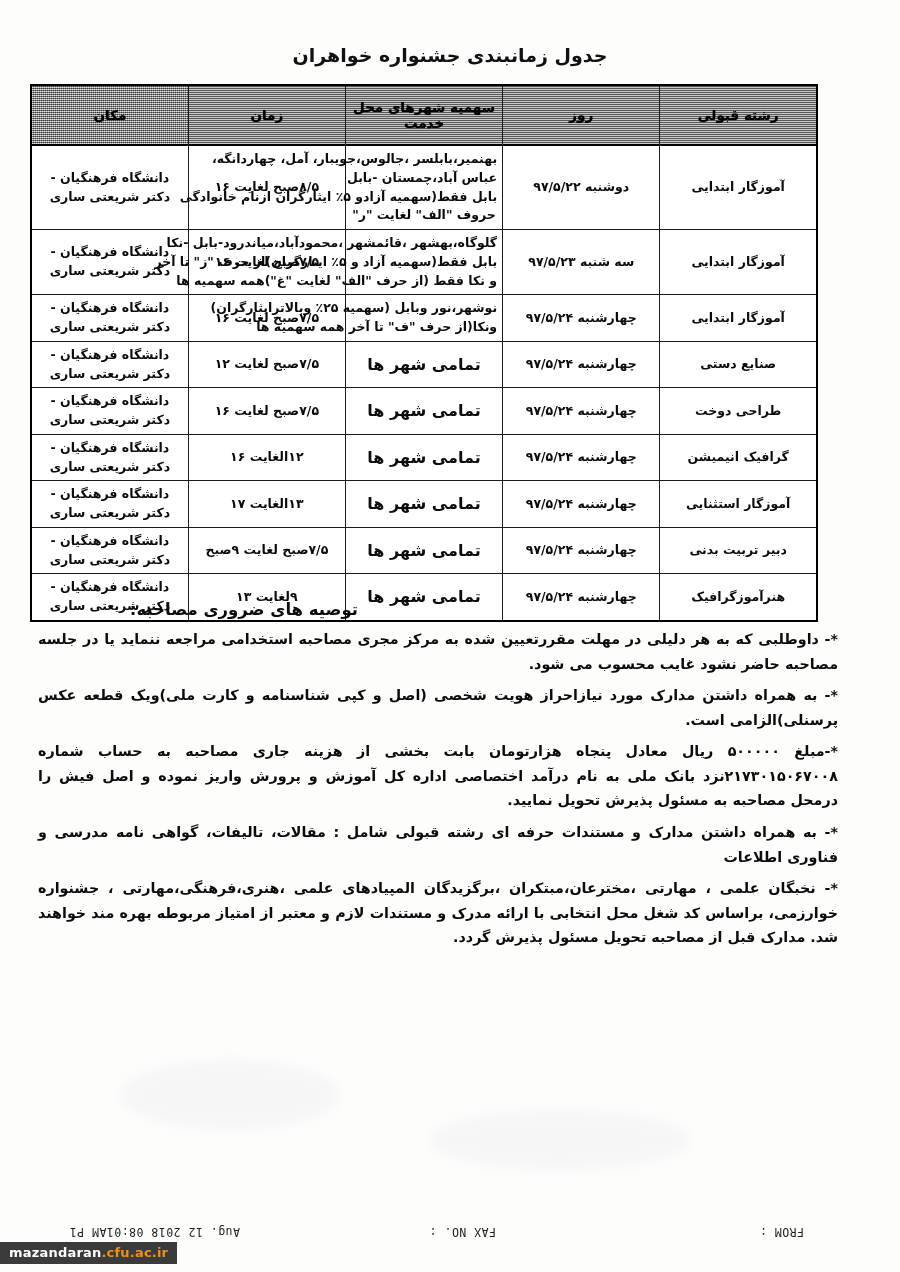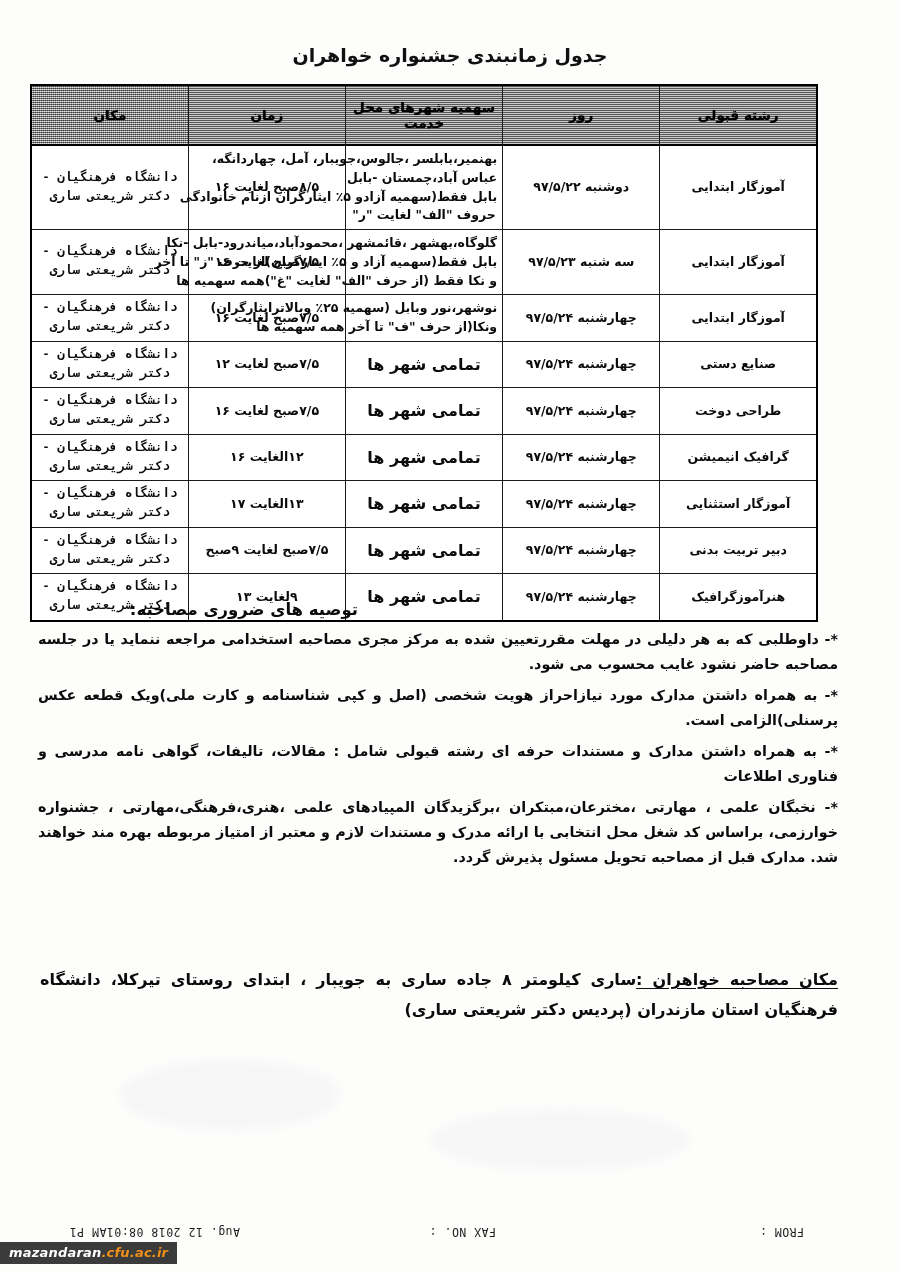--- a/index.html
+++ b/index.html
@@ -80,21 +80,21 @@
     text-align: center;
     vertical-align: middle;
     font-size: 12.5px;
     line-height: 1.5;
     background: #fff;
   }
   td.c-field  { width: 112px; font-size: 13.5px; font-weight: bold; }
   td.c-day    { width: 118px; font-size: 13.5px; font-weight: bold; }
   td.c-cities { width: 276px; font-size: 11.5px; font-weight: bold; line-height: 1.7; }
   td.c-time   { width: 130px; font-size: 13px;  font-weight: bold; }
-  td.c-place  { width: 132px; font-size: 12.5px; font-weight: bold; line-height: 1.7; font-family: Liberation Mono, monospace; }
+  td.c-place  { width: 132px; font-size: 12.5px; font-weight: bold; line-height: 1.7; }
   .cities-line { display: block; white-space: nowrap; }
   .cities-all { font-size: 16px; }
 
   
   .notes {
     position: absolute;
     top: 600px;
     right: 62px;
     left: 30px;
     direction: rtl;
@@ -154,21 +154,20 @@
 
   .watermark {
     position: absolute;
     left: 0;
     top: 1242px;
     background: #3b3b3b;
     color: #ffffff;
     font-family: "DejaVu Sans", "Liberation Sans", sans-serif;
     font-size: 13px;
     font-weight: bold;
-    font-style: italic;
     padding: 3px 9px 4px 9px;
     direction: ltr;
     letter-spacing: .2px;
   }
   .watermark .dom { color: #ef8f18; }
 
   
   .blotch {
     position: absolute;
     border-radius: 50%;
@@ -290,28 +289,26 @@
           </tr>
         </tbody>
     </table>
   </div>
 
   <div class="notes">
     <div class="notes-head">توصیه های ضروری مصاحبه:</div>
     <div id="notes-list">
         <div class="note">*- داوطلبی که به هر دلیلی در مهلت مقررتعیین شده به مرکز مجری مصاحبه استخدامی مراجعه ننماید یا در جلسه مصاحبه حاضر نشود غایب محسوب می شود.</div>
         <div class="note">*- به همراه داشتن مدارک مورد نیازاحراز هویت شخصی (اصل و کپی شناسنامه و کارت ملی)ویک قطعه عکس پرسنلی)الزامی است.</div>
+        <div class="note">*-مبلغ ۵۰۰۰۰۰ ریال معادل پنجاه هزارتومان بابت بخشی از هزینه جاری مصاحبه به حساب شماره ۲۱۷۳۰۱۵۰۶۷۰۰۸نزد بانک ملی به نام درآمد اختصاصی اداره کل آموزش و پرورش واریز نموده و اصل فیش را درمحل مصاحبه به مسئول پذیرش تحویل نمایید.</div>
         <div class="note">*- به همراه داشتن مدارک و مستندات حرفه ای رشته قبولی شامل : مقالات، تالیفات، گواهی نامه مدرسی و فناوری اطلاعات</div>
         <div class="note">*- نخبگان علمی ، مهارتی ،مخترعان،مبتکران ،برگزیدگان المپیادهای علمی ،هنری،فرهنگی،مهارتی ، جشنواره خوارزمی، براساس کد شغل محل انتخابی با ارائه مدرک و مستندات لازم و معتبر از امتیاز مربوطه بهره مند خواهند شد. مدارک قبل از مصاحبه تحویل مسئول پذیرش گردد.</div>
       </div>
   </div>
 
-  <div class="venue">
-    <span class="lead">مکان مصاحبه خواهران :</span><span>ساری کیلومتر ۸ جاده ساری به جویبار ، ابتدای روستای تیرکلا، دانشگاه فرهنگیان استان مازندران (پردیس دکتر شریعتی ساری)</span>
-  </div>
 
   <div class="fax-strip">
     <span class="f-from">FROM :</span>
     <span class="f-fax">FAX NO.  :</span>
     <span class="f-date">Aug. 12 2018 08:01AM  P1</span>
   </div>
 
   <div class="watermark">
     <span>mazandaran</span><span class="dom">.cfu.ac.ir</span>
   </div>

